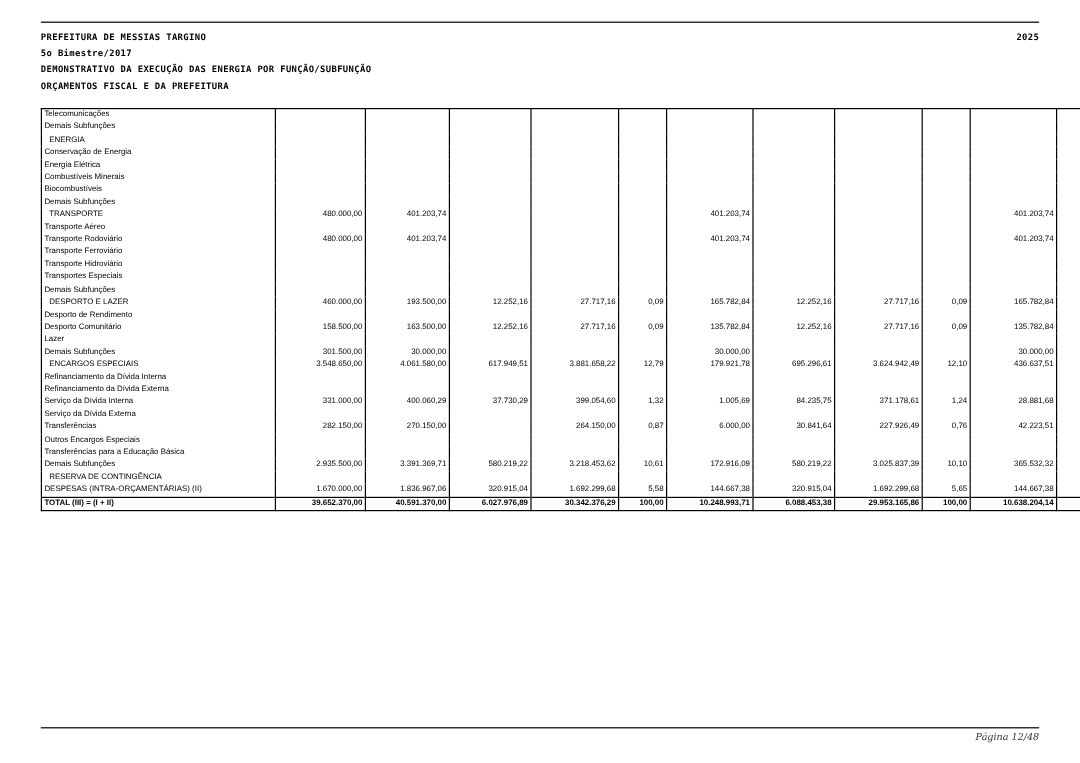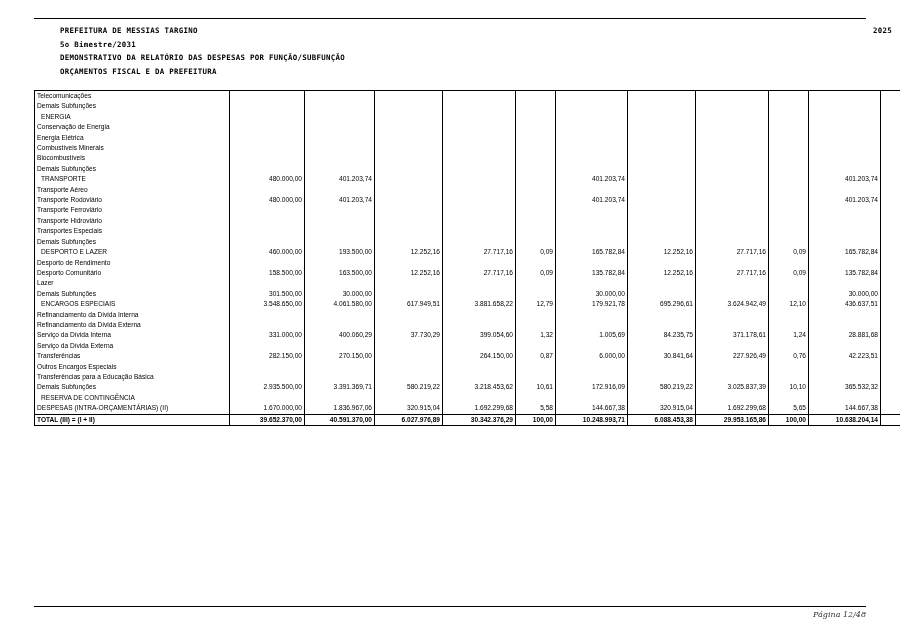--- a/index.html
+++ b/index.html
@@ -21,21 +21,20 @@
     height: 636px;
     box-sizing: border-box;
     padding: 0;
   }
   
   .header {
     position: absolute;
     left: 34px;
     top: 24px;
     width: 832px;
-    margin-left: 26px;
   }
   .hdr-rule {
     position: absolute;
     left: 34px;
     top: 18px;
     width: 832px;
     height: 1px;
     background: #000;
   }
   .hdr-row {
@@ -110,24 +109,24 @@
 <div class="page">
 
   <div class="hdr-rule"></div>
 
   <div class="header">
     <div class="hdr-row">
       <span class="hdr-left">PREFEITURA DE MESSIAS TARGINO</span>
       <span class="hdr-right">2025</span>
     </div>
     <div class="hdr-row">
-      <span class="hdr-right">5o Bimestre/2031</span>
+      <span class="hdr-right">5o Bimestre/2017</span>
     </div>
     <div class="hdr-row">
-      <span class="hdr-left">DEMONSTRATIVO DA RELATÓRIO DAS DESPESAS POR FUNÇÃO/SUBFUNÇÃO</span>
+      <span class="hdr-left">DEMONSTRATIVO DA EXECUÇÃO DAS ENERGIA POR FUNÇÃO/SUBFUNÇÃO</span>
       <span class="hdr-right"></span>
     </div>
     <div class="hdr-row">
       <span class="hdr-left">ORÇAMENTOS FISCAL E DA PREFEITURA</span>
       <span class="hdr-right"></span>
     </div>
   </div>
 
   <div class="table-wrap">
     <table class="report">

